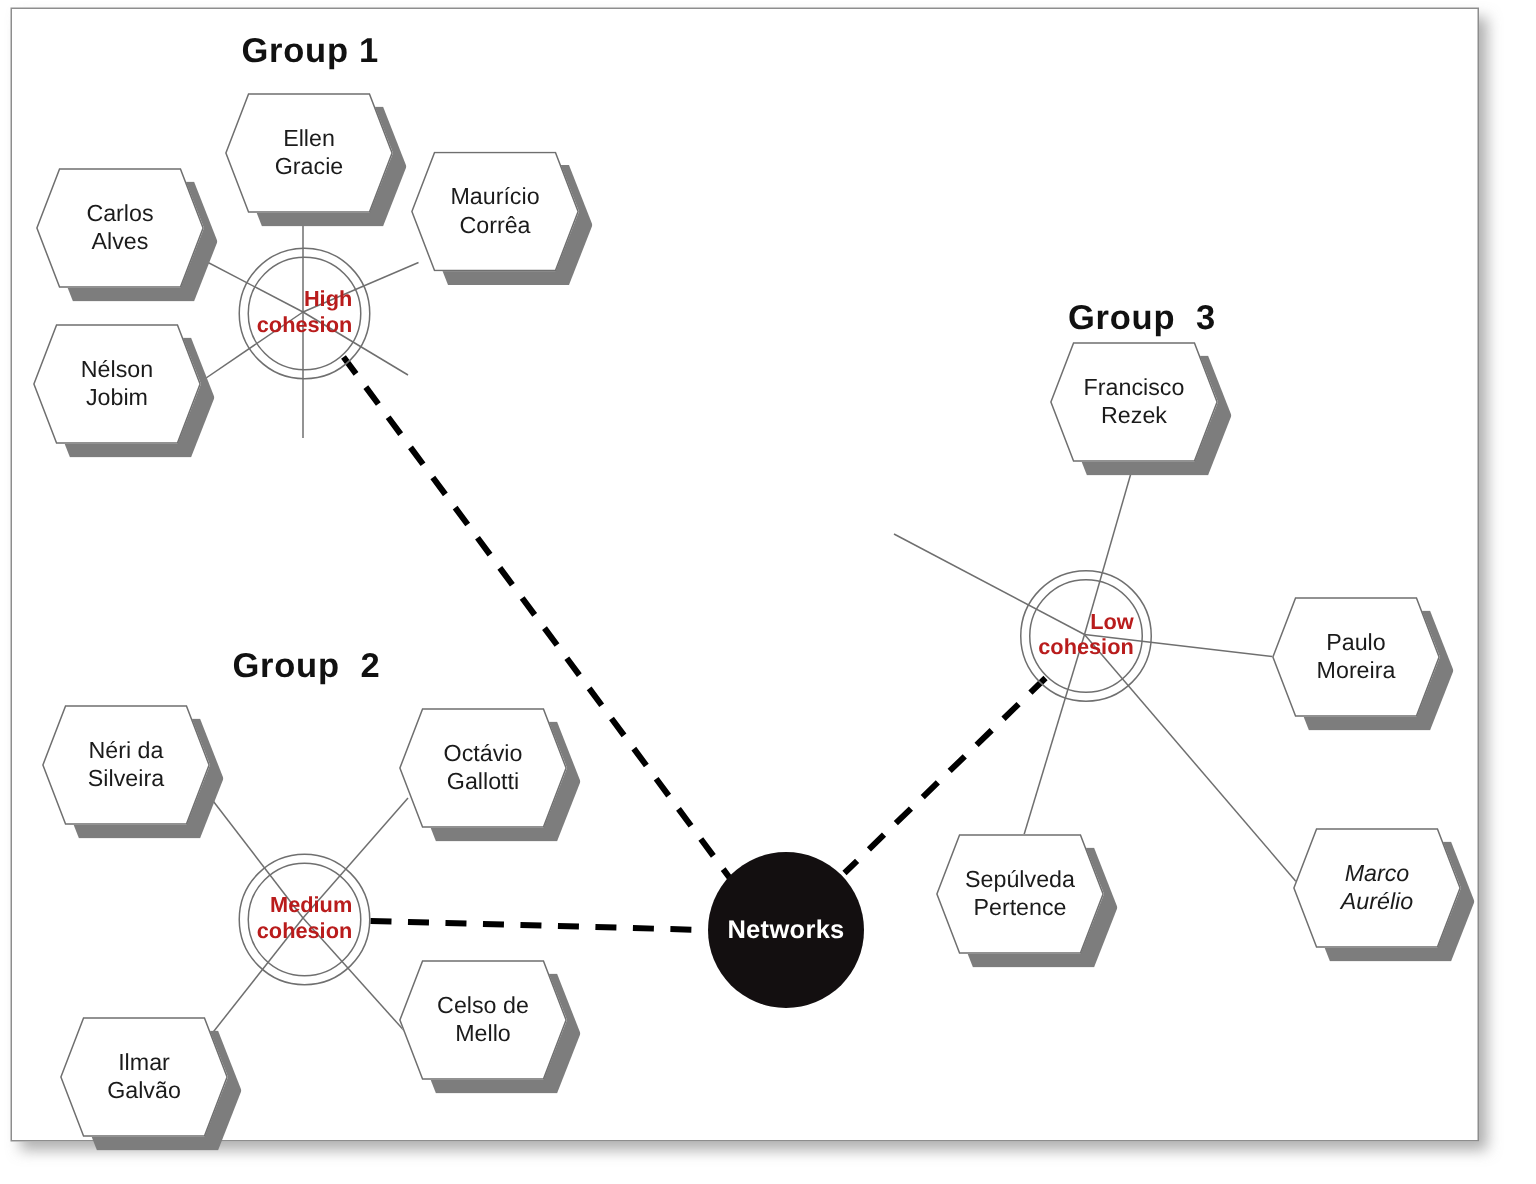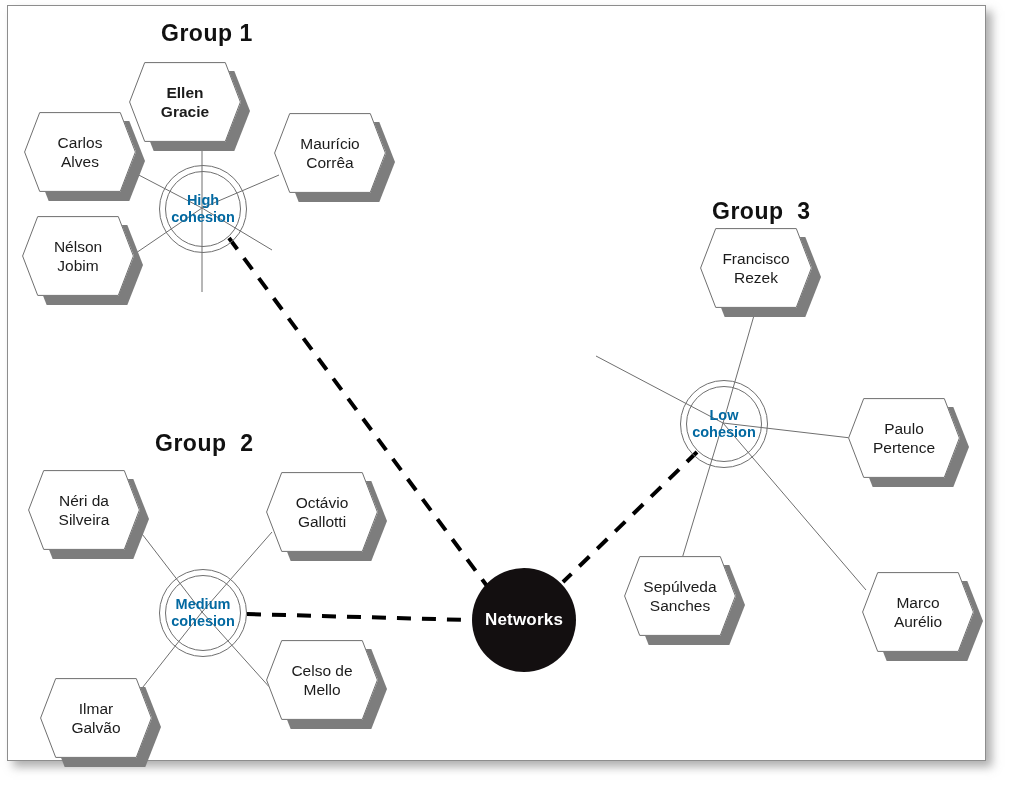--- a/index.html
+++ b/index.html
@@ -76,25 +76,25 @@
     background:transparent;
     display:flex;align-items:center;justify-content:center;
   }
   .hub .inner{
     position:absolute;left:5px;top:5px;
     width:74px;height:74px;border-radius:50%;
     border:1.2px solid #6f6f6f;
   }
   .hub .hublabel{
     position:relative;z-index:4;
-    text-align:center;
+    text-align:right;
     font-weight:bold;
     font-size:14.5px;
     line-height:17px;
-    color:#0369a1;
+    color:#b91c1c;
     white-space:pre-line;
   }
   
   .netnode{
     position:absolute;
     width:104px;height:104px;
     border-radius:50%;
     background:#130f10;
     display:flex;align-items:center;justify-content:center;
   }
@@ -138,21 +138,21 @@
       <line x1="229" y1="238" x2="487" y2="586"></line>
       <line x1="247" y1="614" x2="470" y2="620"></line>
       <line x1="697" y1="452" x2="563" y2="582"></line>
     </g>
   </svg>
 
   <div class="grp-title" style="left:161px;top:20px;">Group 1</div>
   <div class="grp-title" style="left:155px;top:430px;">Group  2</div>
   <div class="grp-title" style="left:712px;top:198px;">Group  3</div>
 
-  <div class="hex" style="left:129px;top:62px;font-weight:bold;">
+  <div class="hex" style="left:150px;top:62px;">
     <div class="shadow"></div>
     <div class="face">
       <div class="label">Ellen
 Gracie</div>
     </div>
     <svg class="outline" viewBox="0 0 112 80">
       <polygon points="15.7,0.6 96.3,0.6 111.4,40 96.3,79.4 15.7,79.4 0.6,40" fill="none" stroke="#6f6f6f" stroke-width="1"></polygon>
     </svg>
   </div>
 
@@ -160,21 +160,21 @@
     <div class="shadow"></div>
     <div class="face">
       <div class="label">Carlos
 Alves</div>
     </div>
     <svg class="outline" viewBox="0 0 112 80">
       <polygon points="15.7,0.6 96.3,0.6 111.4,40 96.3,79.4 15.7,79.4 0.6,40" fill="none" stroke="#6f6f6f" stroke-width="1"></polygon>
     </svg>
   </div>
 
-  <div class="hex" style="left:274px;top:113px;">
+  <div class="hex" style="left:274px;top:101px;">
     <div class="shadow"></div>
     <div class="face">
       <div class="label">Maurício
 Corrêa</div>
     </div>
     <svg class="outline" viewBox="0 0 112 80">
       <polygon points="15.7,0.6 96.3,0.6 111.4,40 96.3,79.4 15.7,79.4 0.6,40" fill="none" stroke="#6f6f6f" stroke-width="1"></polygon>
     </svg>
   </div>
 
@@ -244,39 +244,39 @@
     </div>
     <svg class="outline" viewBox="0 0 112 80">
       <polygon points="15.7,0.6 96.3,0.6 111.4,40 96.3,79.4 15.7,79.4 0.6,40" fill="none" stroke="#6f6f6f" stroke-width="1"></polygon>
     </svg>
   </div>
 
   <div class="hex" style="left:848px;top:398px;">
     <div class="shadow"></div>
     <div class="face">
       <div class="label">Paulo
+Moreira</div>
+    </div>
+    <svg class="outline" viewBox="0 0 112 80">
+      <polygon points="15.7,0.6 96.3,0.6 111.4,40 96.3,79.4 15.7,79.4 0.6,40" fill="none" stroke="#6f6f6f" stroke-width="1"></polygon>
+    </svg>
+  </div>
+
+  <div class="hex" style="left:624px;top:556px;">
+    <div class="shadow"></div>
+    <div class="face">
+      <div class="label">Sepúlveda
 Pertence</div>
     </div>
     <svg class="outline" viewBox="0 0 112 80">
       <polygon points="15.7,0.6 96.3,0.6 111.4,40 96.3,79.4 15.7,79.4 0.6,40" fill="none" stroke="#6f6f6f" stroke-width="1"></polygon>
     </svg>
   </div>
 
-  <div class="hex" style="left:624px;top:556px;">
-    <div class="shadow"></div>
-    <div class="face">
-      <div class="label">Sepúlveda
-Sanches</div>
-    </div>
-    <svg class="outline" viewBox="0 0 112 80">
-      <polygon points="15.7,0.6 96.3,0.6 111.4,40 96.3,79.4 15.7,79.4 0.6,40" fill="none" stroke="#6f6f6f" stroke-width="1"></polygon>
-    </svg>
-  </div>
-
-  <div class="hex" style="left:862px;top:572px;">
+  <div class="hex" style="left:862px;top:552px;font-style:italic;">
     <div class="shadow"></div>
     <div class="face">
       <div class="label">Marco
 Aurélio</div>
     </div>
     <svg class="outline" viewBox="0 0 112 80">
       <polygon points="15.7,0.6 96.3,0.6 111.4,40 96.3,79.4 15.7,79.4 0.6,40" fill="none" stroke="#6f6f6f" stroke-width="1"></polygon>
     </svg>
   </div>
 

